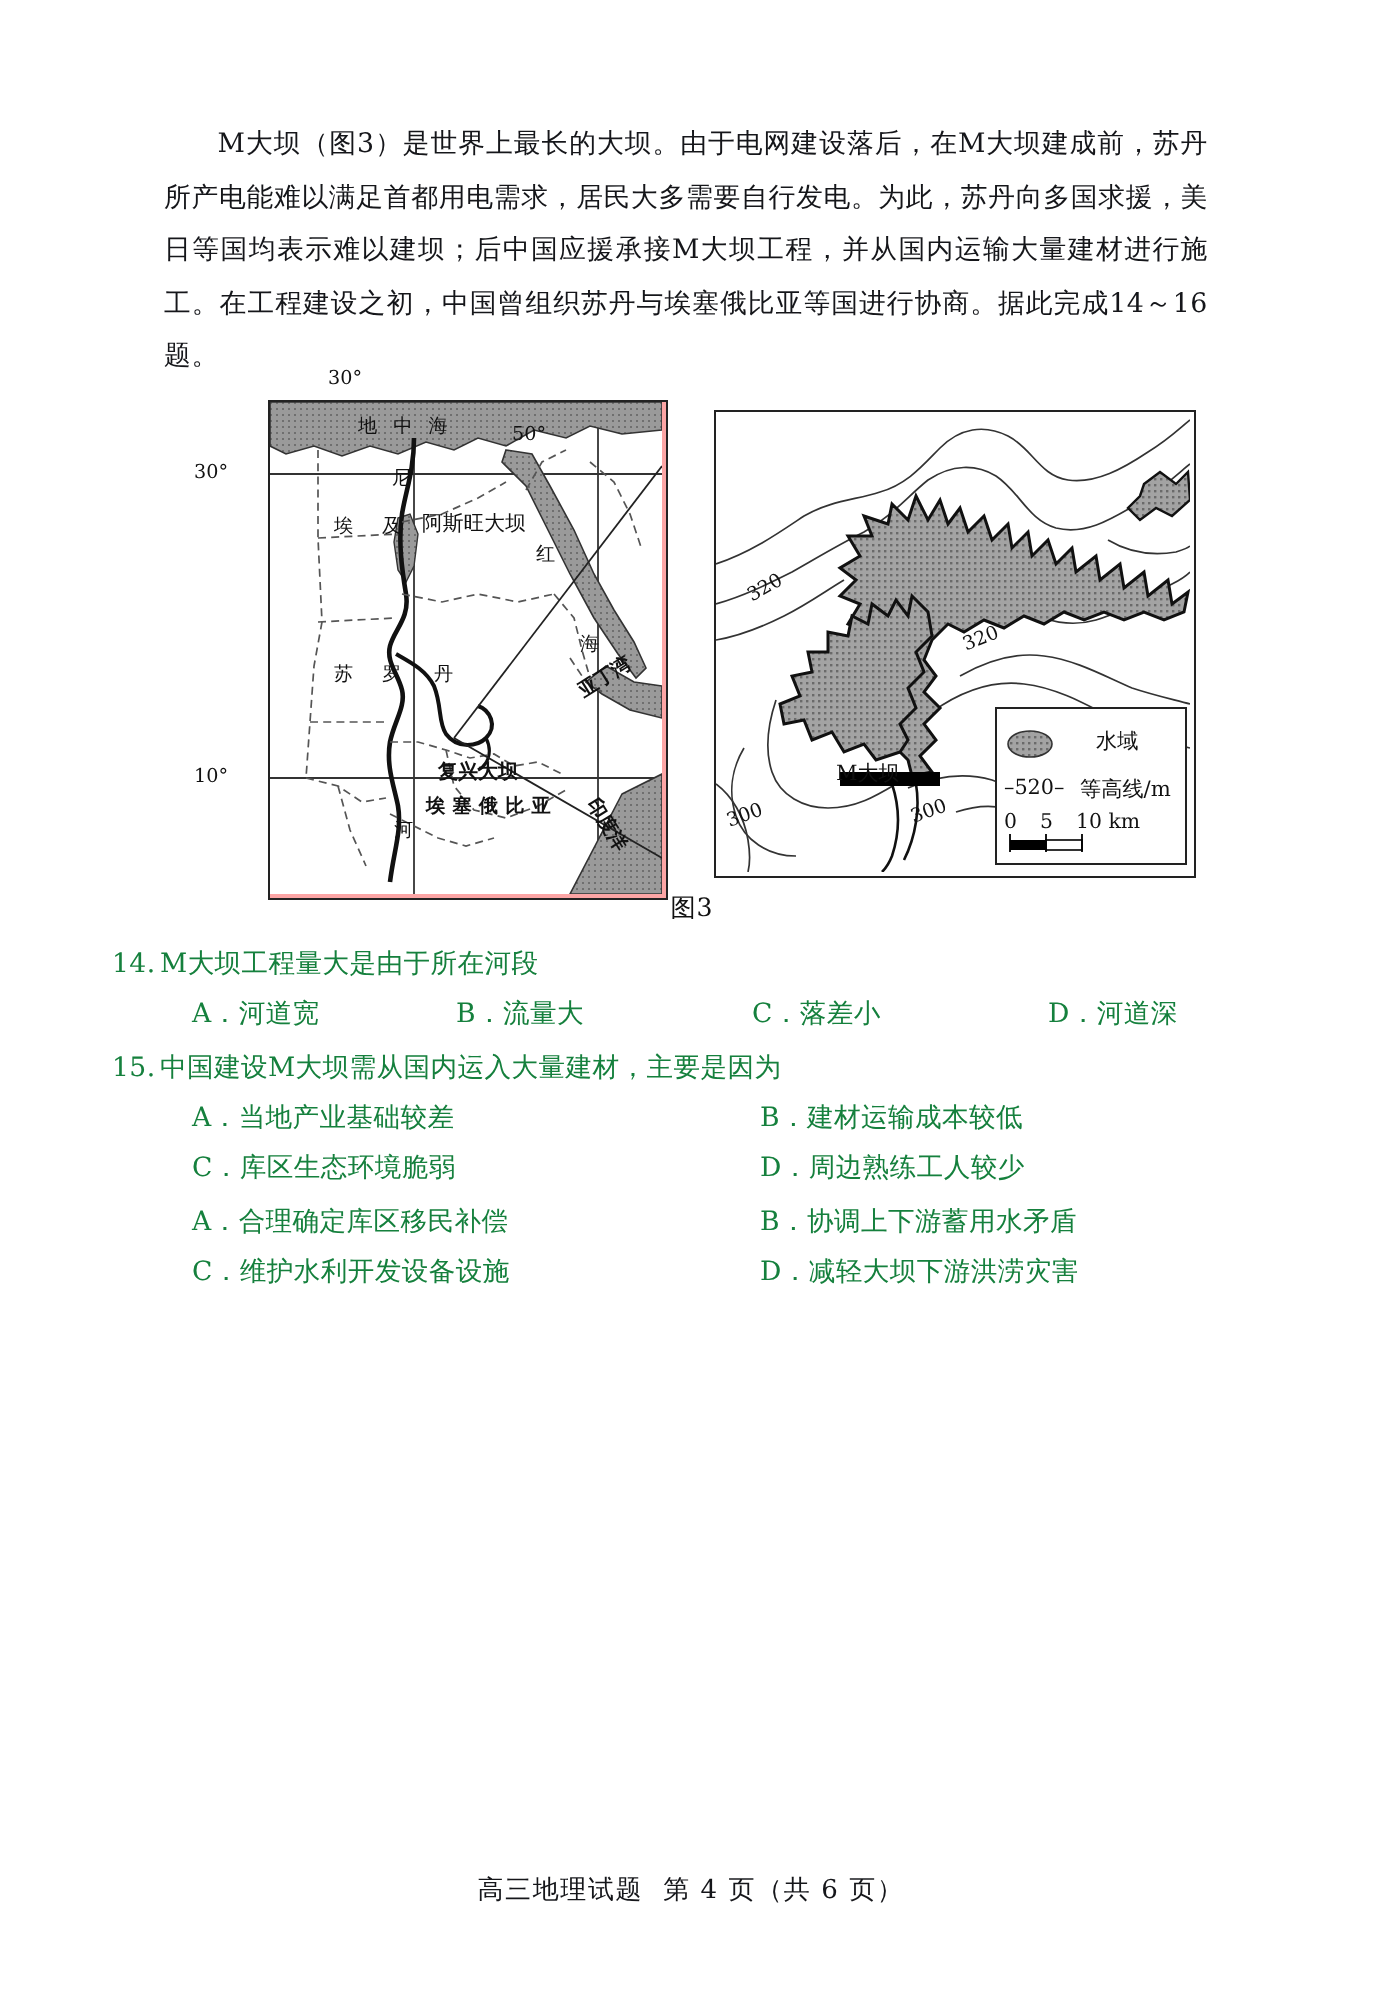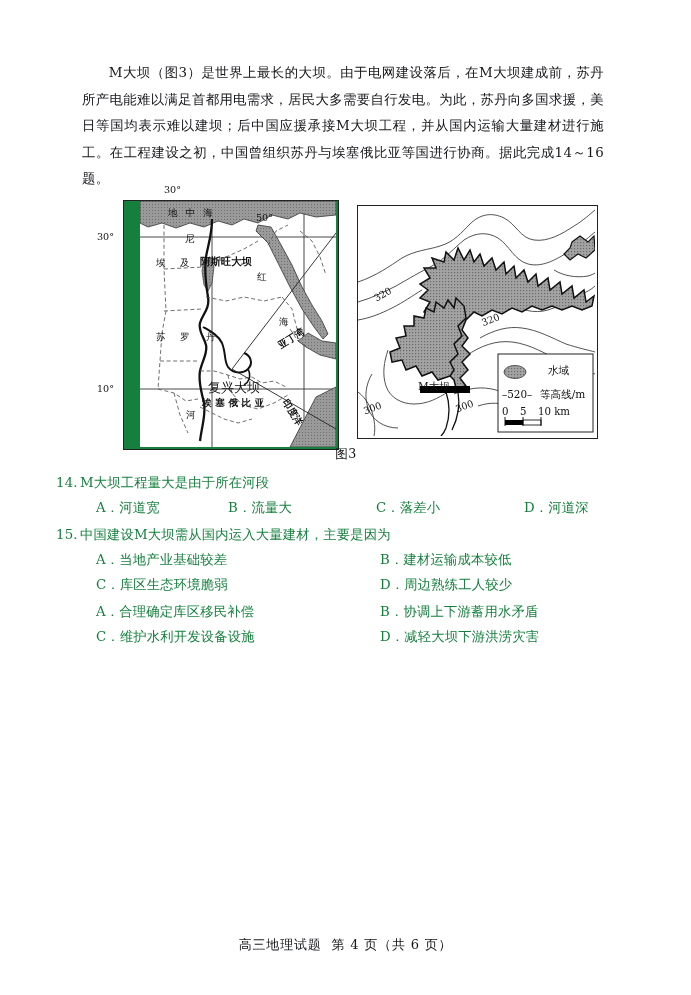--- a/index.html
+++ b/index.html
@@ -32,25 +32,24 @@
   .figure{
     position:absolute;left:95px;top:180px;width:502px;height:285px;
   }
   .fig-caption{
     position:absolute;left:0;top:266px;width:502px;
     text-align:center;font-size:12.6px;letter-spacing:0.5px;
   }
 
   
   .map-left{
-    position:absolute;left:28px;top:20px;width:198px;height:248px;
+    position:absolute;left:39px;top:20px;width:198px;height:248px;
     border:1.1px solid #222;
-    background:#15803d;
+    background:#fca5a5;
     overflow:hidden;
-    padding-left:16px;
   }
   
   .map-right{
     position:absolute;left:262px;top:25px;width:239px;height:232px;
     border:1.1px solid #222;
     background:#fff;
     overflow:hidden;
   }
   .map svg{display:block;}
 
@@ -164,26 +163,26 @@
           <line x1="92" y1="168" x2="196" y2="228"></line>
         </g>
       </svg>
 
       <div class="axlab" style="left:44px;top:6px;letter-spacing:8px;">地中海</div>
       <div class="axlab" style="left:32px;top:56px;">埃</div>
       <div class="axlab" style="left:56px;top:56px;">及</div>
       <div class="axlab" style="left:61px;top:32px;">尼</div>
       <div class="axlab" style="left:56px;top:130px;">罗</div>
       <div class="axlab" style="left:62px;top:208px;">河</div>
-      <div class="axlab" style="left:76px;top:54px;font-size:10.4px;font-weight:bold;">阿斯旺大坝</div>
+      <div class="axlab" style="left:76px;top:54px;font-size:10.4px;font-weight:normal;">阿斯旺大坝</div>
       <div class="axlab" style="left:133px;top:70px;">红</div>
       <div class="axlab" style="left:155px;top:115px;">海</div>
       <div class="axlab" style="left:32px;top:130px;">苏</div>
       <div class="axlab" style="left:82px;top:130px;">丹</div>
-      <div class="axlab" style="left:84px;top:178px;font-size:13px;font-weight:normal;">复兴大坝</div>
+      <div class="axlab" style="left:84px;top:178px;font-size:10px;font-weight:bold;">复兴大坝</div>
       <div class="axlab" style="left:78px;top:196px;letter-spacing:3.6px;font-weight:bold;">埃塞俄比亚</div>
       <div class="axlab" style="left:152px;top:140px;transform:rotate(-32deg);transform-origin:left top;font-weight:bold;">亚丁湾</div>
       <div class="axlab" style="left:166px;top:196px;transform:rotate(58deg);transform-origin:left top;font-weight:bold;">印度洋</div>
     </div>
 
     <div class="axlab" style="left:69px;top:4px;">30°</div>
     <div class="axlab" style="left:161px;top:4px;margin-top:28px;">50°</div>
     <div class="axlab" style="left:2px;top:51px;">30°</div>
     <div class="axlab" style="left:2px;top:203px;">10°</div>
 

